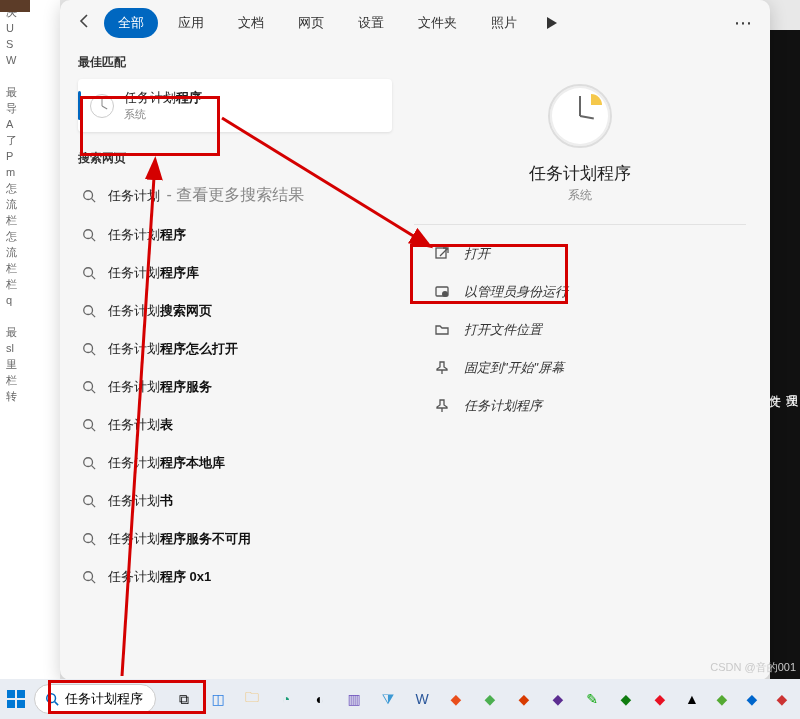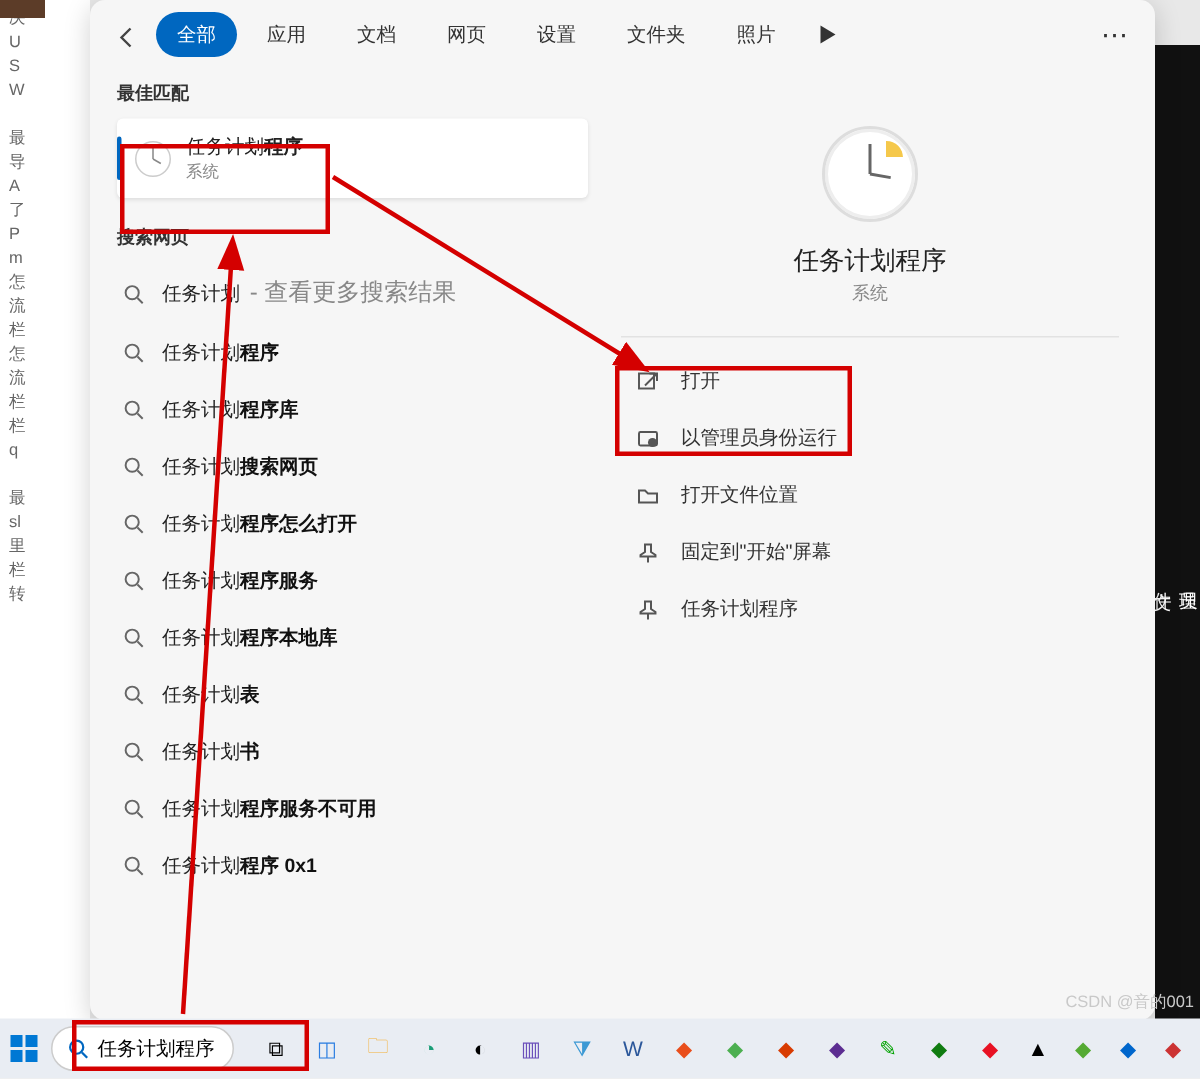--- a/index.html
+++ b/index.html
@@ -25,21 +25,21 @@
     border-radius: 10px;
     box-shadow: 0 4px 18px rgba(0,0,0,0.18);
     display: flex; flex-direction: column;
   }
   .bg-right {
     position: absolute; right: 0; top: 30px; width: 30px; height: 650px;
     background: #111; color:#fff; font-size:12px; writing-mode: vertical-rl;
     display:flex; flex-direction:column; align-items:center; padding-top:60px;
   }
   .header {
-    display:flex; align-items:flex-end; gap:6px;
+    display:flex; align-items:flex-start; gap:6px;
     padding: 8px 12px;
   }
   .back-btn { width:26px; height:26px; display:flex; align-items:center; justify-content:center; color:#444; border-radius:50%; cursor:pointer;}
   .pill {
     padding: 6px 14px; border-radius: 16px; font-size:13px; cursor:pointer;
     color:#333;
   }
   .pill.active { background:#0067c0; color:#fff; }
   .more { margin-left:auto; width:30px; height:30px; display:flex; align-items:center; justify-content:center; cursor:pointer; font-size:18px; color:#333;}
   .play { width:30px; height:30px; display:flex; align-items:center; justify-content:center; cursor:pointer;}
@@ -70,21 +70,21 @@
     box-shadow: inset 0 0 0 2px #eee;
   }
   .big-clock .wedge { position:absolute; right:8px; top:8px; width:22px; height:22px;
     background: conic-gradient(#f5c84b 0 25%, transparent 25% 100%); border-radius:50%;}
   .big-clock::before { content:""; position:absolute; left:50%; top:50%; width:2px; height:20px; background:#666; transform-origin:bottom; transform:translate(-50%,-100%);}
   .big-clock::after  { content:""; position:absolute; left:50%; top:50%; width:2px; height:14px; background:#666; transform-origin:bottom; transform:translate(-50%,-100%) rotate(100deg);}
   .right-title { font-size:17px; color:#222; margin-top:14px;}
   .right-sub { font-size:12px; color:#888; margin-top:2px;}
   .divider { width:100%; height:1px; background:#e2e2e2; margin:20px 0 10px;}
   .actions { width:100%; display:flex; flex-direction:column;}
-  .action-row { display:flex; align-items:flex-end; gap:14px; padding:10px 10px; font-size:13px; color:#333; cursor:pointer;}
+  .action-row { display:flex; align-items:center; gap:14px; padding:10px 20px; font-size:13px; color:#333; cursor:pointer;font-style:italic;}
   .action-icon { width:16px; height:16px; flex-shrink:0; color:#555;}
   
   .taskbar {
     position:absolute; left:0; bottom:0; width:800px; height:40px;
     background:#e9edf3; display:flex; align-items:center; gap:8px; padding:0 6px;
   }
   .start { width:28px; height:28px; display:flex; align-items:center; justify-content:center;}
   .searchbox {
     width:180px; height:30px; background:#fff; border:1px solid #ccc; border-radius:16px;
     display:flex; align-items:center; gap:6px; padding:0 10px; font-size:13px;
@@ -195,28 +195,28 @@
               <circle cx="7" cy="7" r="5" stroke="#666" stroke-width="1.5" fill="none"></circle>
               <line x1="11" y1="11" x2="15" y2="15" stroke="#666" stroke-width="1.5"></line>
             </svg>
             <span><span>任务计划</span><span class="bold">程序服务</span></span>
           </div>
         <div class="web-row">
             <svg class="mag" viewBox="0 0 16 16">
               <circle cx="7" cy="7" r="5" stroke="#666" stroke-width="1.5" fill="none"></circle>
               <line x1="11" y1="11" x2="15" y2="15" stroke="#666" stroke-width="1.5"></line>
             </svg>
+            <span><span>任务计划</span><span class="bold">表</span></span>
+          </div>
+        <div class="web-row">
+            <svg class="mag" viewBox="0 0 16 16">
+              <circle cx="7" cy="7" r="5" stroke="#666" stroke-width="1.5" fill="none"></circle>
+              <line x1="11" y1="11" x2="15" y2="15" stroke="#666" stroke-width="1.5"></line>
+            </svg>
             <span><span>任务计划</span><span class="bold">程序本地库</span></span>
-          </div>
-        <div class="web-row">
-            <svg class="mag" viewBox="0 0 16 16">
-              <circle cx="7" cy="7" r="5" stroke="#666" stroke-width="1.5" fill="none"></circle>
-              <line x1="11" y1="11" x2="15" y2="15" stroke="#666" stroke-width="1.5"></line>
-            </svg>
-            <span><span>任务计划</span><span class="bold">表</span></span>
           </div>
         <div class="web-row">
             <svg class="mag" viewBox="0 0 16 16">
               <circle cx="7" cy="7" r="5" stroke="#666" stroke-width="1.5" fill="none"></circle>
               <line x1="11" y1="11" x2="15" y2="15" stroke="#666" stroke-width="1.5"></line>
             </svg>
             <span><span>任务计划</span><span class="bold">书</span></span>
           </div>
         <div class="web-row">
             <svg class="mag" viewBox="0 0 16 16">

